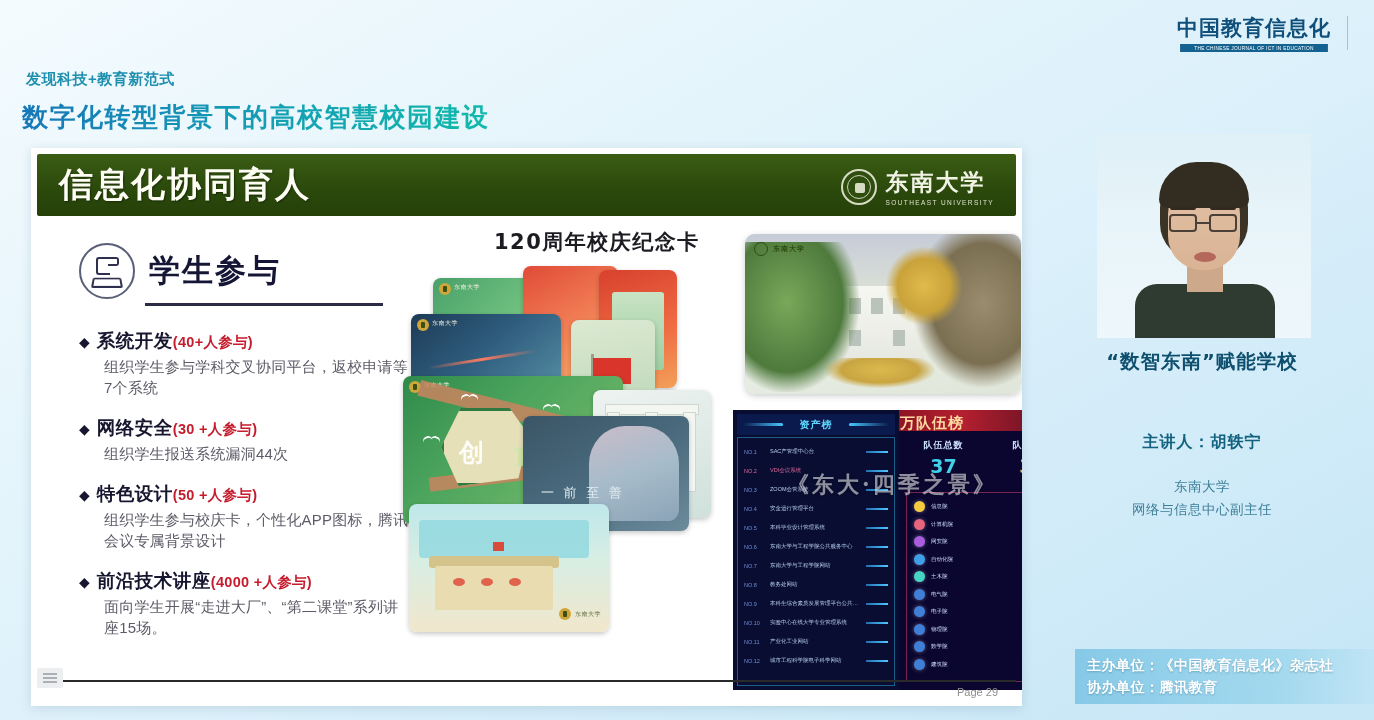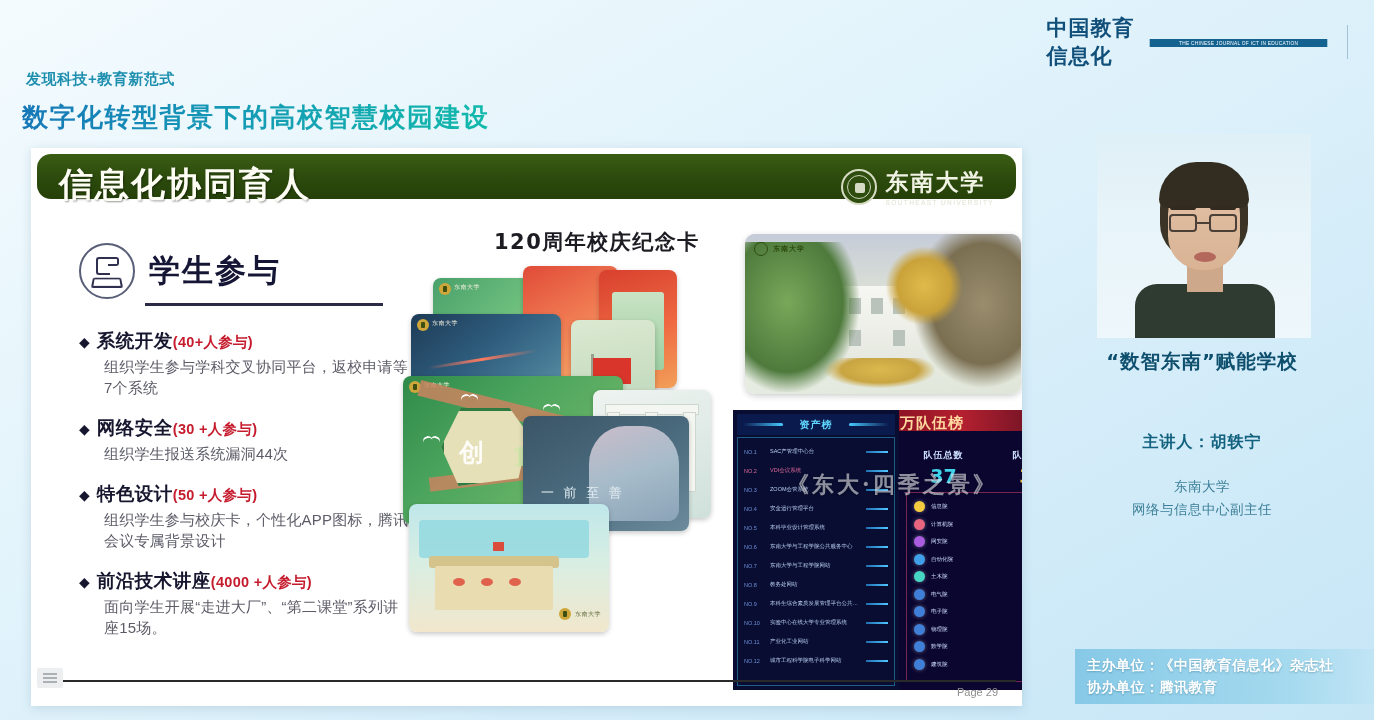--- a/index.html
+++ b/index.html
@@ -41,21 +41,21 @@
   }
   .headline {
     position: absolute; left: 22px; top: 100px;
     font-size: 26px; font-weight: bold; letter-spacing: 1.5px;
     background: linear-gradient(90deg, #1778b8 0%, #159ab5 45%, #11b9ab 100%);
     -webkit-background-clip: text; background-clip: text; color: transparent;
   }
 
   
   .logos { position: absolute; right: 26px; top: 14px; display: flex; align-items: center; gap: 16px; }
-  .logo-cjit { display: flex; flex-direction: row; align-items: center; }
+  .logo-cjit { display: flex; flex-direction: column; align-items: center; }
   .logo-cjit .cn {
     font-size: 21px; font-weight: bold; color: #0f4f7a; letter-spacing: 1px;
     font-family: "DejaVu Sans", sans-serif;
   }
   .logo-cjit .en {
     font-size: 5px; color: #ffffff; background: #14628f; letter-spacing: 0.3px;
     padding: 1px 3px; margin-top: 2px; width: 100%; text-align: center; white-space: nowrap;
     transform: scaleX(0.96);
   }
   .logo-div { width: 1px; height: 34px; background: #9fc3d8; }
@@ -71,23 +71,23 @@
   .logo-tx .txt { font-size: 23px; font-weight: bold; color: #17384f;
      font-family: "DejaVu Sans", sans-serif; letter-spacing: 0.5px; }
 
   
   .slide {
     position: absolute; left: 31px; top: 148px; width: 991px; height: 558px;
     background: #ffffff; box-shadow: 0 2px 10px rgba(60,100,130,0.18);
     overflow: hidden;
   }
   .slide-header {
-    position: absolute; left: 6px; top: 6px; width: 979px; height: 45px;
+    position: absolute; left: 6px; top: 6px; width: 979px; height: 62px;
     background: linear-gradient(180deg, #3a5d14 0%, #2c4a0c 55%, #254009 100%);
-    border-radius: 14px;
+    border-radius: 2px;
   }
   .slide-header .st {
     position: absolute; left: 22px; top: 8px;
     font-size: 34px; font-weight: bold; color: #fdfdf4; letter-spacing: 2px;
     font-family: "DejaVu Sans", sans-serif;
     text-shadow: 1px 1px 2px rgba(0,0,0,0.4);
   }
   .seu-logo { position: absolute; right: 22px; top: 13px; display: flex; align-items: center; gap: 9px; }
   .seu-seal {
     width: 36px; height: 36px; border-radius: 50%;
@@ -256,21 +256,21 @@
   .dl-row .nm { font-size: 5.5px; color: #b9cdf2; flex: 1; white-space: nowrap;
      overflow: hidden; text-overflow: ellipsis; }
   .dl-row.hot .no, .dl-row.hot .nm { color: #e06a9a; }
   .dl-row .vbar { width: 22px; height: 2px; background: linear-gradient(90deg,#1f6fb0,#4fc6ff); flex:none; }
 
   .dash-right { flex: 1; position: relative; background: #0a0630; }
   .dr-hdr { height: 21px; background: linear-gradient(90deg,#8e1424 0%, #b5202f 35%, #4a0c20 100%);
      position: relative; }
   .dr-hdr .t { position: absolute; left: 1px; top: 4px; font-size: 15px; font-weight: bold;
      color: #ffd9a0; letter-spacing: 1px; }
-  .dr-stats { display: flex; margin-top: 18px; justify-content: space-between; }
+  .dr-stats { display: flex; margin-top: 8px; justify-content: space-between; }
   .stat { flex: 1; text-align: center; }
   .stat .lb { font-size: 9px; color: #cfe2ff; font-weight: bold; letter-spacing: 1px; }
   .stat .vl { font-size: 19px; font-weight: bold; margin-top: 3px; font-family: "DejaVu Sans", sans-serif; }
   .stat.a .vl { color: #3fd2e8; }
   .stat.b .vl { color: #f0c042; }
   .dr-box { position: absolute; left: 7px; right: 7px; top: 82px; bottom: 8px;
      border: 1px solid #7a2450; padding: 5px 7px; }
   .dr-row { display: flex; align-items: center; height: 17.5px; gap: 6px; }
   .medal { width: 11px; height: 11px; flex: none; border-radius: 50%;
      box-shadow: 0 0 4px rgba(255,255,255,0.35); }

